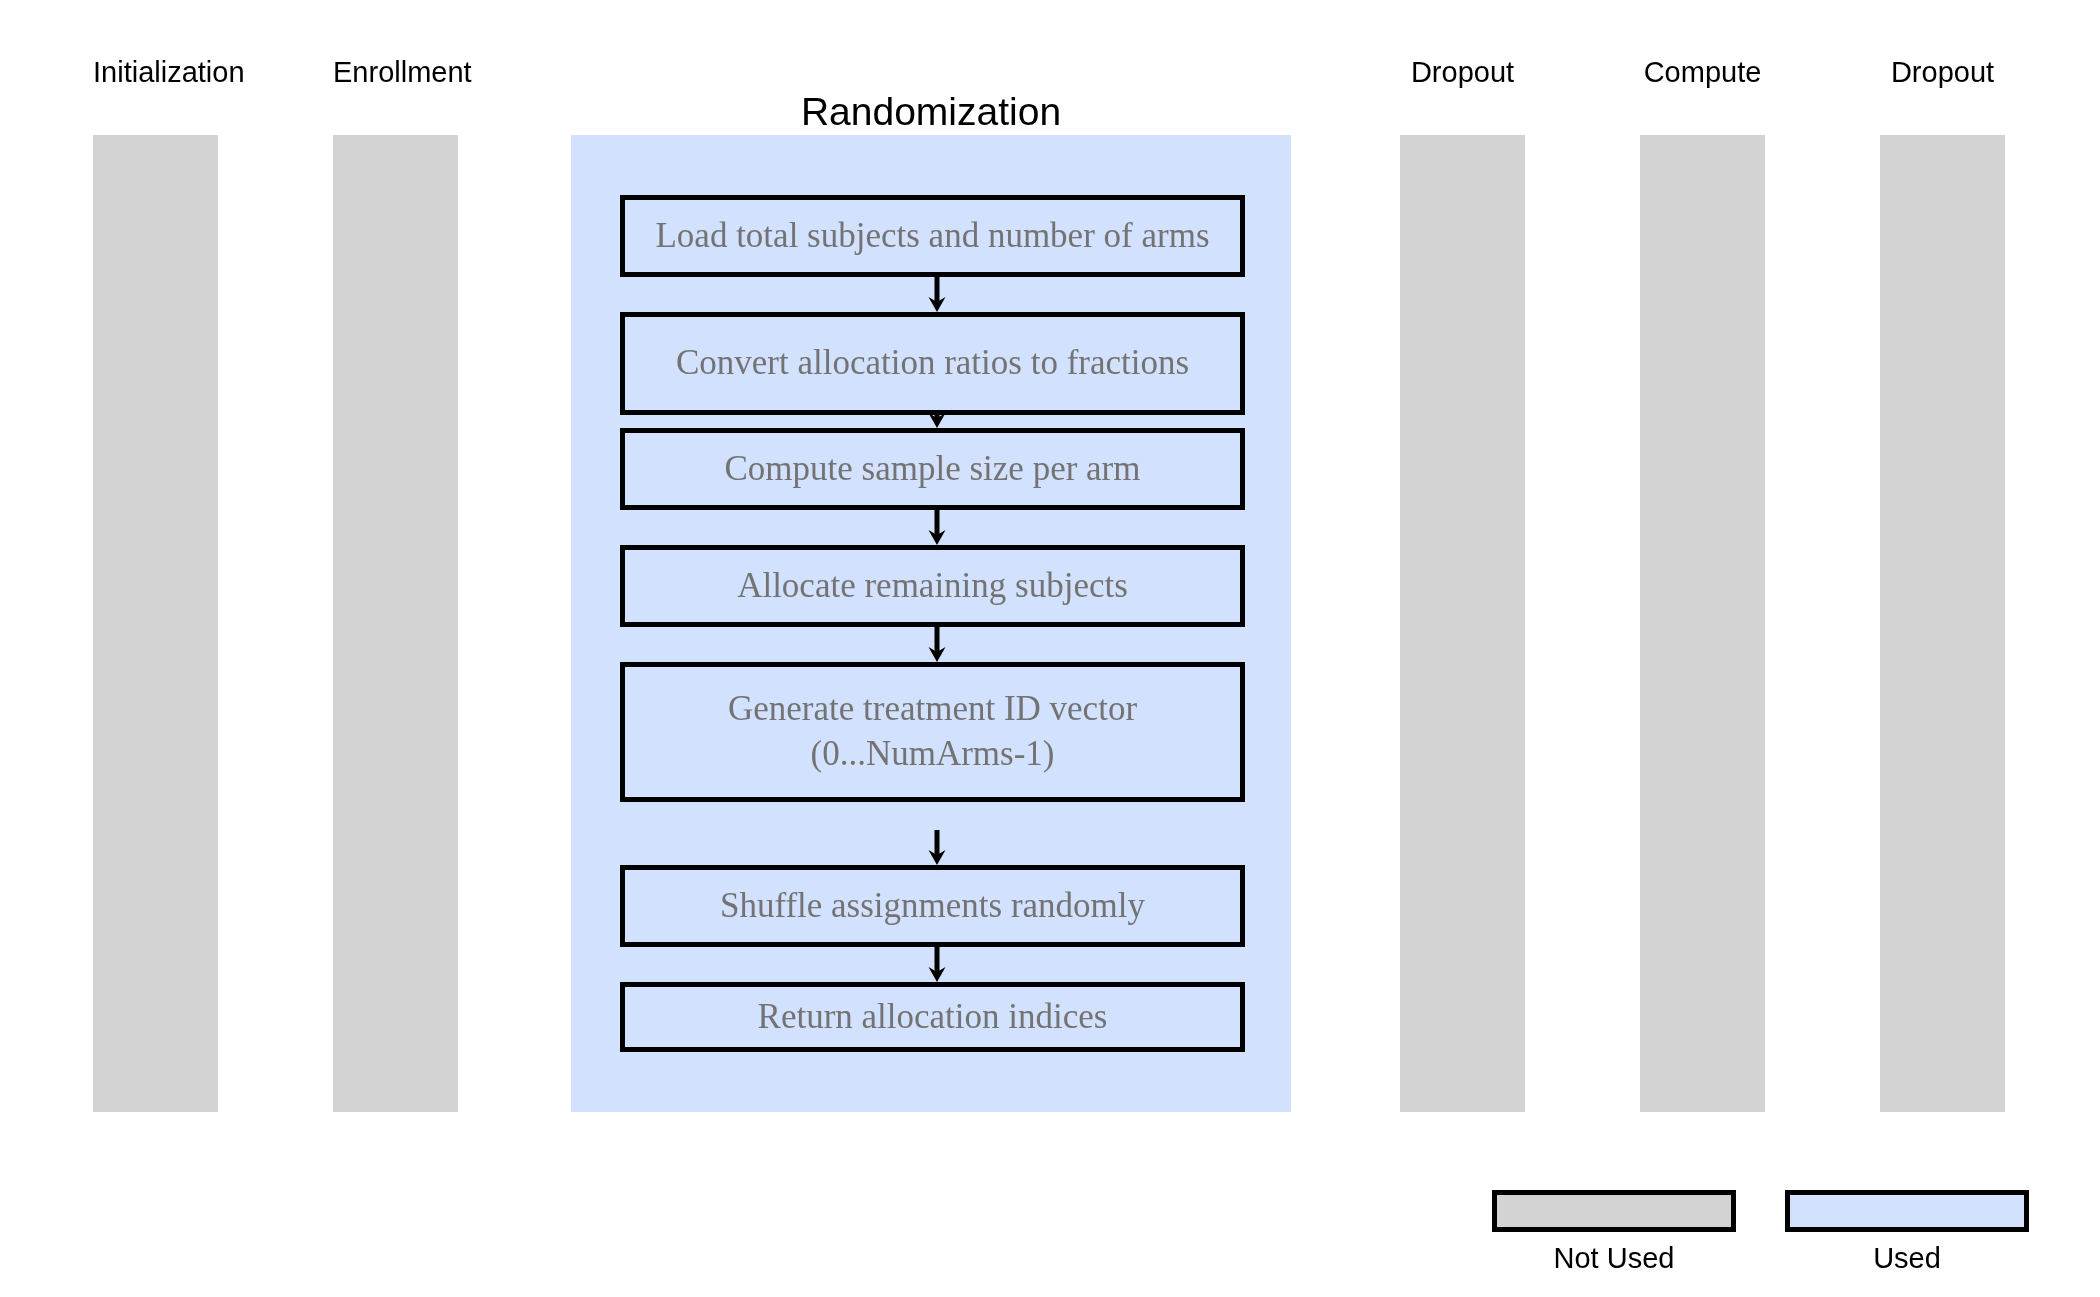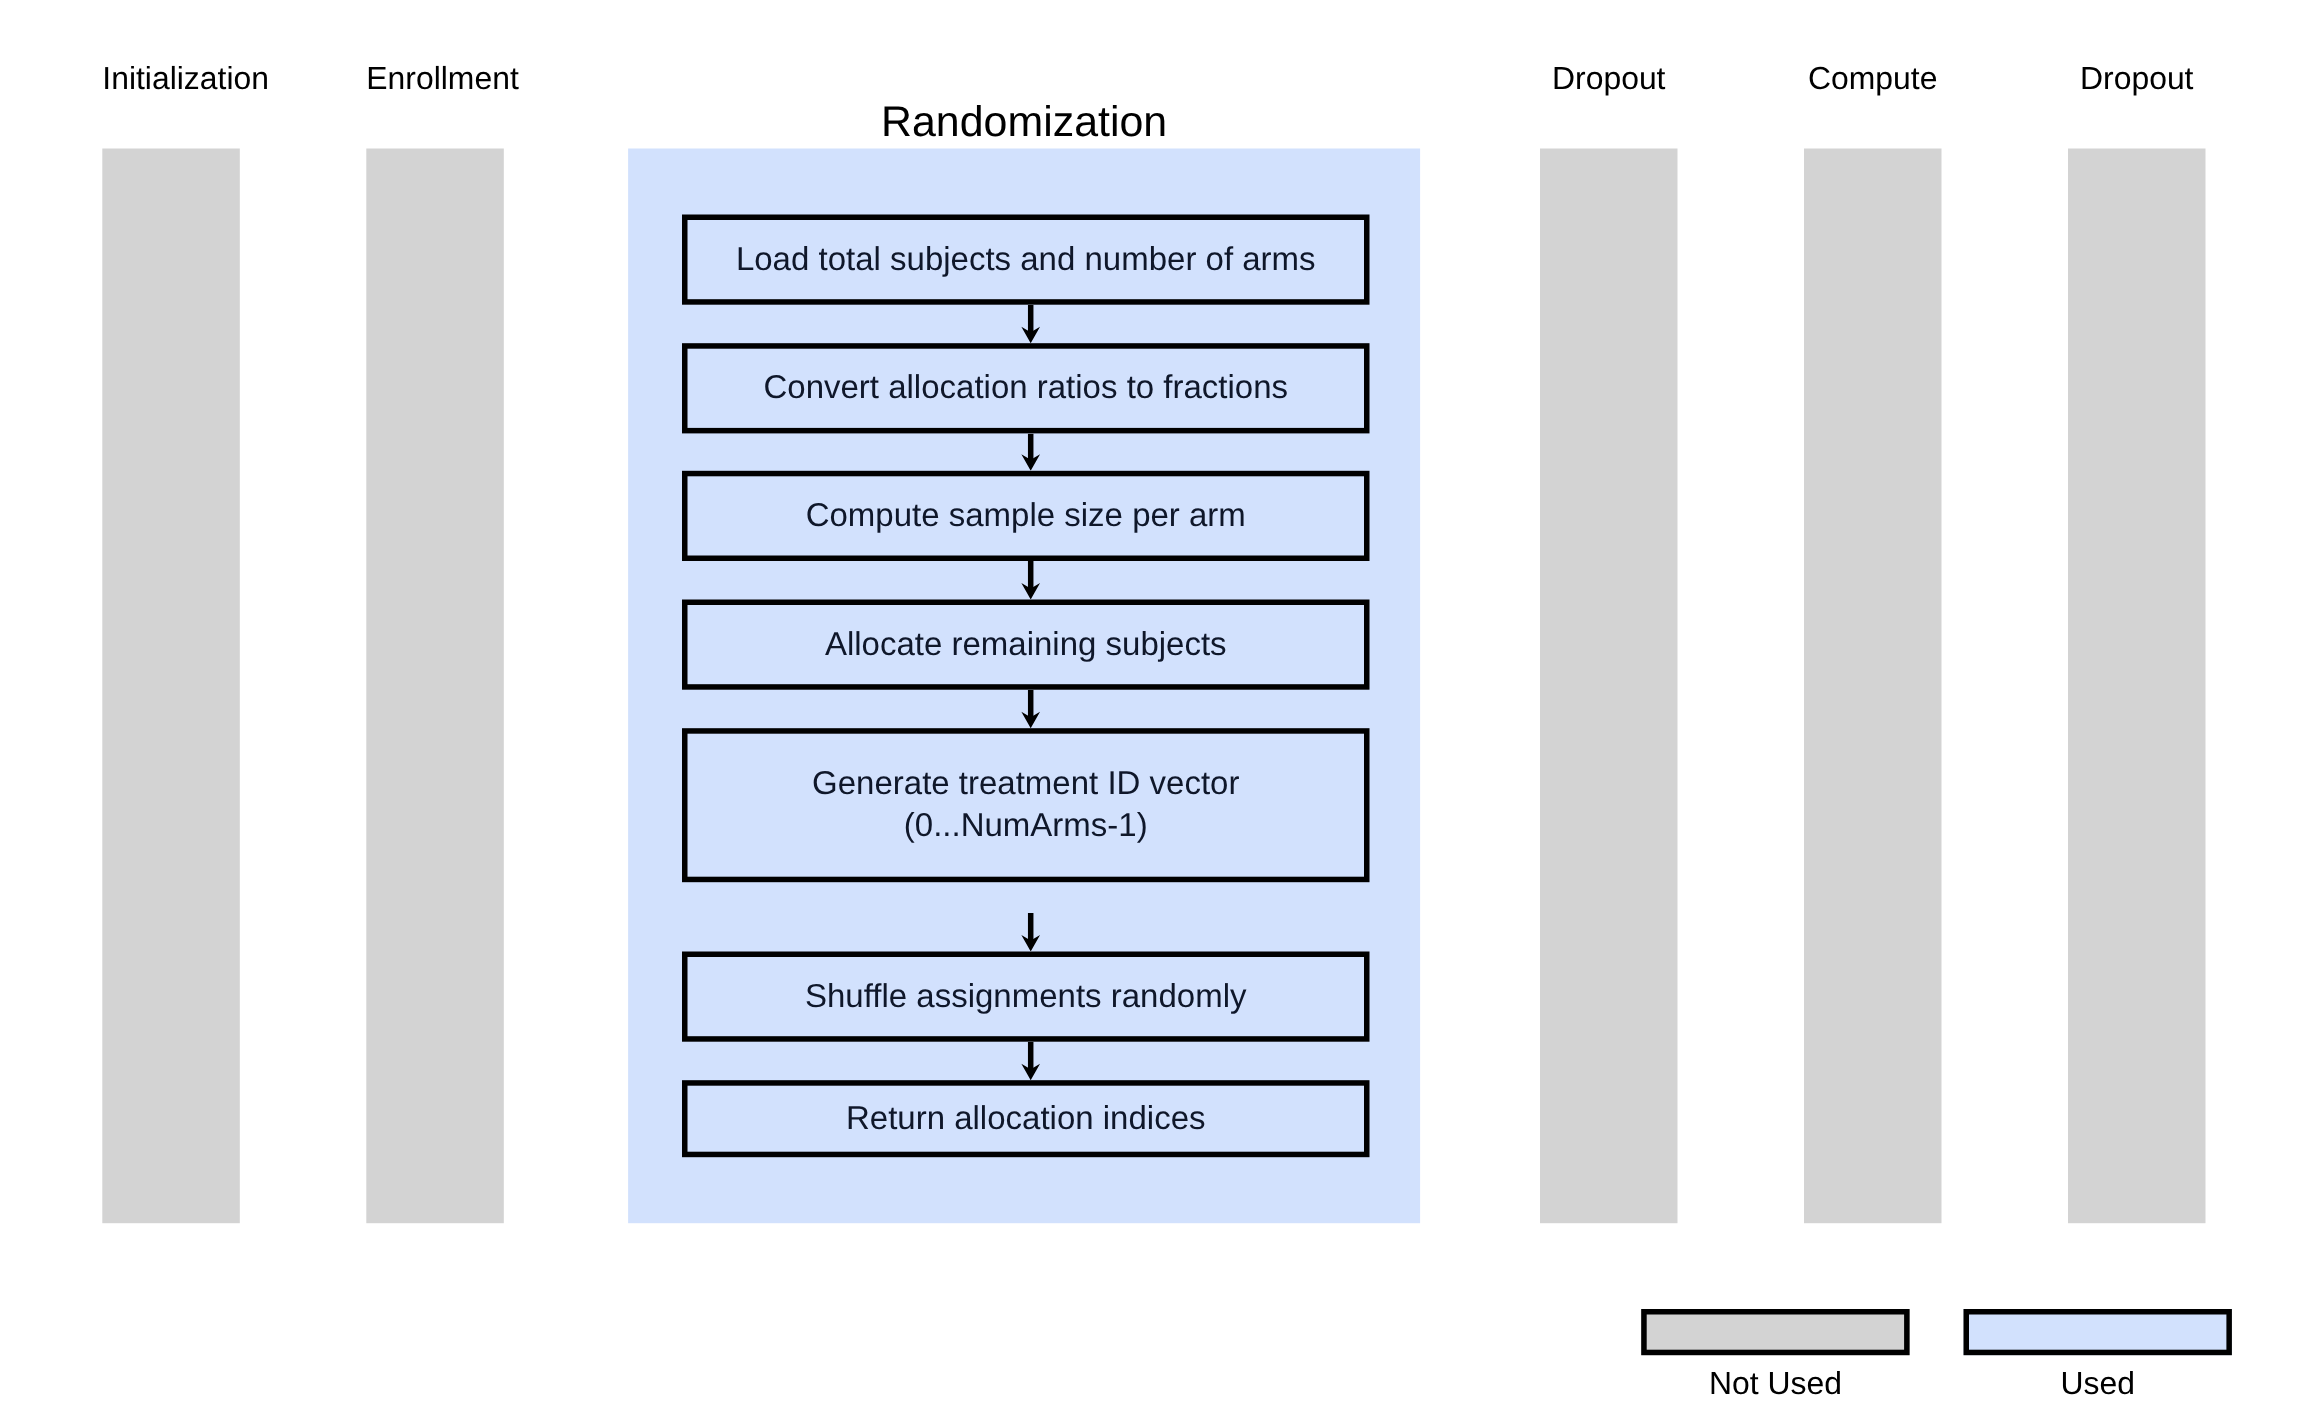--- a/index.html
+++ b/index.html
@@ -53,24 +53,24 @@
     width: 625px;
     box-sizing: border-box;
     background: #d2e1fd;
     border: 5px solid #000000;
     display: flex;
     align-items: center;
     justify-content: center;
     text-align: center;
   }
   .flow-box .box-text {
-    font-size: 30px;
+    font-size: 35px;
     line-height: 1.28;
-    color: #0f172a;
-    font-family: Liberation Sans, sans-serif;
+    color: #737373;
+    font-family: Liberation Serif, serif;
     white-space: pre-line;
   }
 
   
   .arrow {
     position: absolute;
     left: 925px;
     width: 24px;
   }
   .arrow svg { display: block; }
@@ -156,21 +156,21 @@
           <line x1="12" y1="0" x2="12" y2="26" stroke="#000" stroke-width="5"></line>
           <path d="M12 35 L3.5 20 L12 25 L20.5 20 Z" fill="#000"></path>
         </svg>
       </div>
     </div>
 
   <div id="flow-boxes">
       <div class="flow-box" style="top: 195px; height: 82px;">
         <div class="box-text">Load total subjects and number of arms</div>
       </div>
-      <div class="flow-box" style="top: 312px; height: 82px;">
+      <div class="flow-box" style="top: 312px; height: 103px;">
         <div class="box-text">Convert allocation ratios to fractions</div>
       </div>
       <div class="flow-box" style="top: 428px; height: 82px;">
         <div class="box-text">Compute sample size per arm</div>
       </div>
       <div class="flow-box" style="top: 545px; height: 82px;">
         <div class="box-text">Allocate remaining subjects</div>
       </div>
       <div class="flow-box" style="top: 662px; height: 140px;">
         <div class="box-text">Generate treatment ID vector

